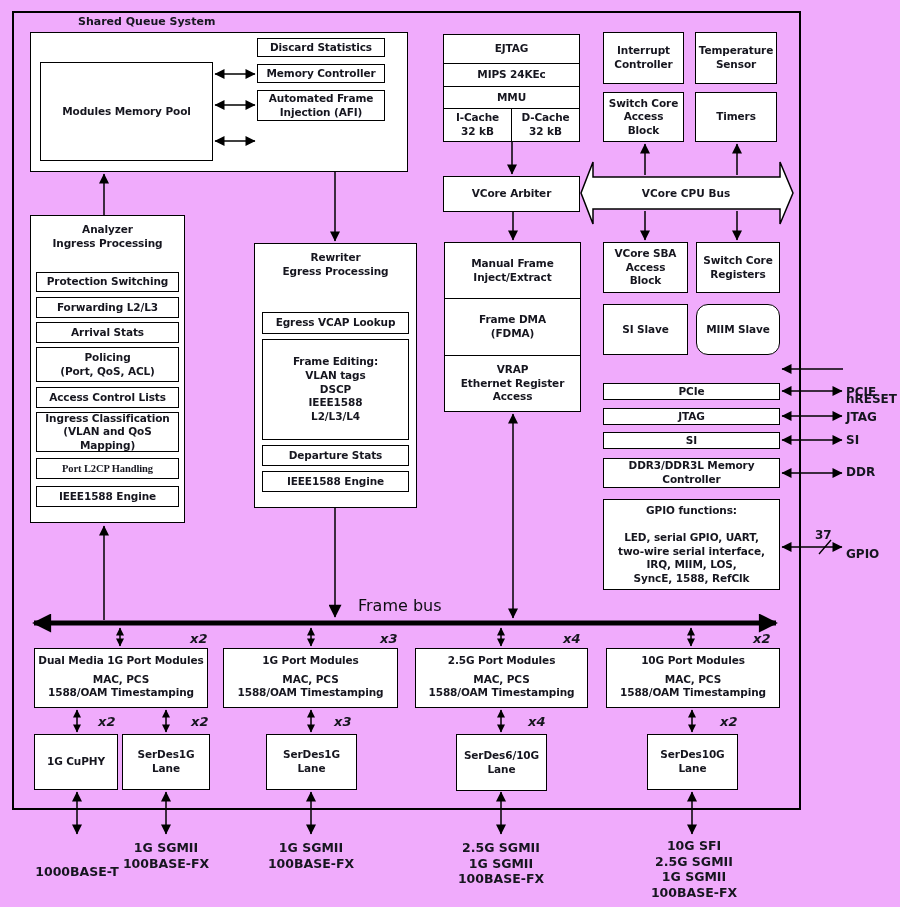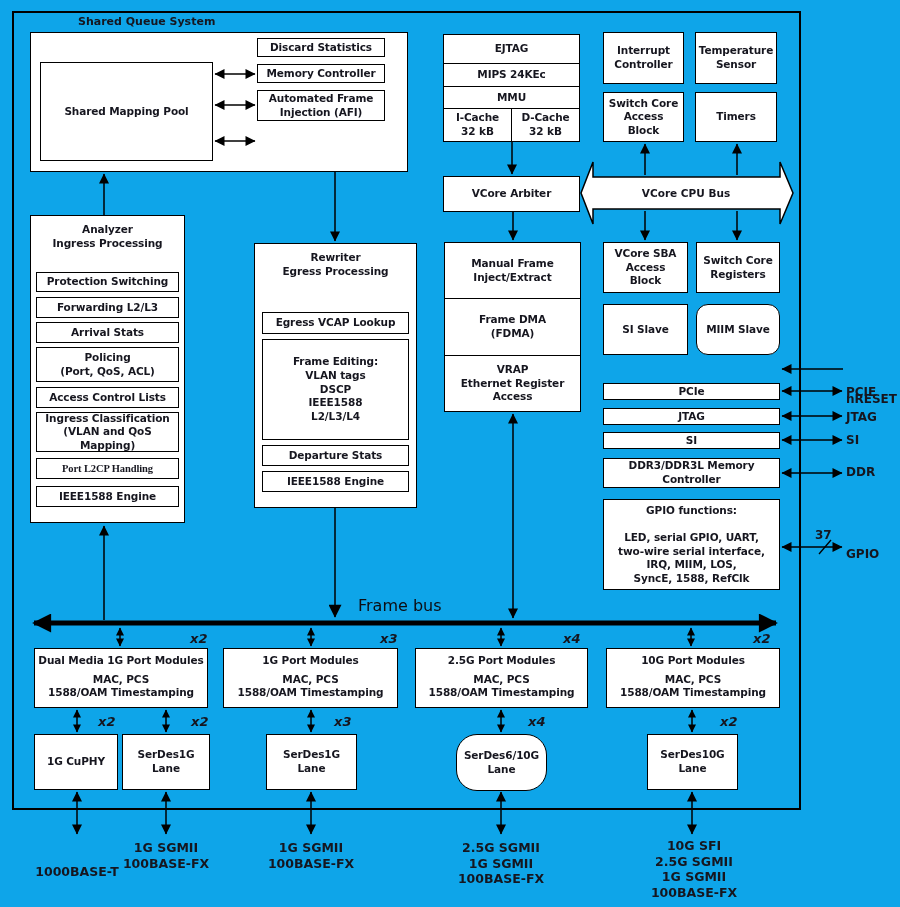--- a/index.html
+++ b/index.html
@@ -1,16 +1,16 @@
 <!DOCTYPE html>
 <html><head>
 <meta charset="utf-8">
 <style>
   html,body{margin:0;padding:0;background:#fff;}
-  #canvas{position:relative;width:900px;height:907px;background:#0ea5e9;overflow:hidden;
+  #canvas{position:relative;width:900px;height:907px;background:#f0abfc;overflow:hidden;
           font-family:"DejaVu Sans",sans-serif;color:#16161f;}
   .box{position:absolute;border:1.5px solid #000;background:#fff;box-sizing:border-box;
        display:flex;align-items:center;justify-content:center;text-align:center;
        white-space:pre-line;font-weight:bold;font-size:10.5px;line-height:1.3;letter-spacing:-0.1px;z-index:2;}
   .frame{background:transparent;z-index:1;}
   .title-top{align-items:flex-start;padding-top:7px;}
   .lbl{position:absolute;white-space:pre-line;font-weight:bold;font-size:10.5px;line-height:1.3;z-index:4;}
   .ext{font-size:12.5px;text-align:center;line-height:1.25;}
   .mult{font-size:13px;font-style:italic;}
   .pin{font-size:12px;}
@@ -29,21 +29,21 @@
 <div id="canvas">
 
   <div class="box frame" style="left:12px;top:11px;width:789px;height:799px;border-width:2px;"></div>
 
   <svg id="shapes" width="900" height="907">
     <polygon points="581,193 593,162 593,177 780,177 780,162 793,193 780,224 780,209 593,209 593,224" fill="#fff" stroke="#000" stroke-width="1.5"></polygon>
   </svg>
 
   <div class="lbl" style="left:78px;top:15px;font-size:11px;">Shared Queue System</div>
   <div class="box" style="left:30px;top:32px;width:378px;height:140px;"></div>
-  <div class="box" style="left:40px;top:62px;width:173px;height:99px;">Shared Mapping Pool</div>
+  <div class="box" style="left:40px;top:62px;width:173px;height:99px;">Modules Memory Pool</div>
   <div class="box" style="left:257px;top:38px;width:128px;height:19px;">Discard Statistics</div>
   <div class="box" style="left:257px;top:64px;width:128px;height:19px;">Memory Controller</div>
   <div class="box" style="left:257px;top:90px;width:128px;height:31px;">Automated Frame
 Injection (AFI)</div>
 
   <div class="box title-top" style="left:30px;top:215px;width:155px;height:308px;">Analyzer
 Ingress Processing</div>
   <div class="box" style="left:36px;top:272px;width:143px;height:20px;">Protection Switching</div>
   <div class="box" style="left:36px;top:297px;width:143px;height:21px;">Forwarding L2/L3</div>
   <div class="box" style="left:36px;top:322px;width:143px;height:21px;">Arrival Stats</div>
@@ -152,21 +152,21 @@
   <div class="lbl mult" style="left:190px;top:631px;">x2</div>
   <div class="lbl mult" style="left:380px;top:631px;">x3</div>
   <div class="lbl mult" style="left:563px;top:631px;">x4</div>
   <div class="lbl mult" style="left:753px;top:631px;">x2</div>
 
   <div class="box" style="left:34px;top:734px;width:84px;height:56px;">1G CuPHY</div>
   <div class="box" style="left:122px;top:734px;width:88px;height:56px;">SerDes1G
 Lane</div>
   <div class="box" style="left:266px;top:734px;width:91px;height:56px;">SerDes1G
 Lane</div>
-  <div class="box" style="left:456px;top:734px;width:91px;height:57px;border-radius:21px;">SerDes6/10G
+  <div class="box" style="left:456px;top:734px;width:91px;height:57px;">SerDes6/10G
 Lane</div>
   <div class="box" style="left:647px;top:734px;width:91px;height:56px;">SerDes10G
 Lane</div>
 
   <div class="lbl mult" style="left:98px;top:714px;">x2</div>
   <div class="lbl mult" style="left:191px;top:714px;">x2</div>
   <div class="lbl mult" style="left:334px;top:714px;">x3</div>
   <div class="lbl mult" style="left:528px;top:714px;">x4</div>
   <div class="lbl mult" style="left:720px;top:714px;">x2</div>
 

